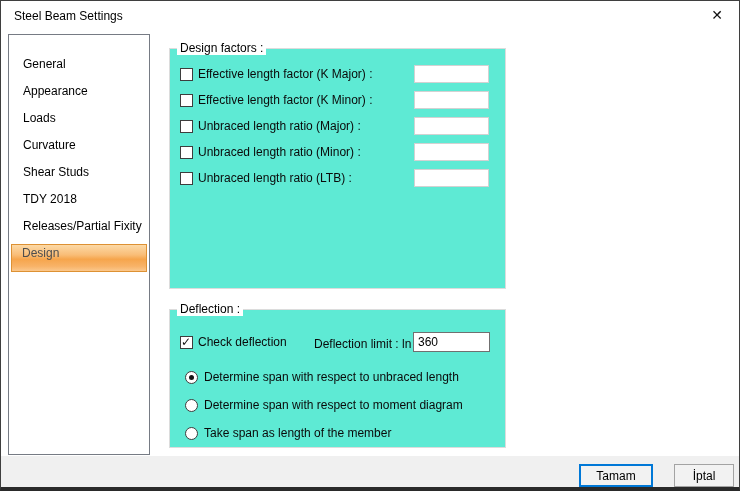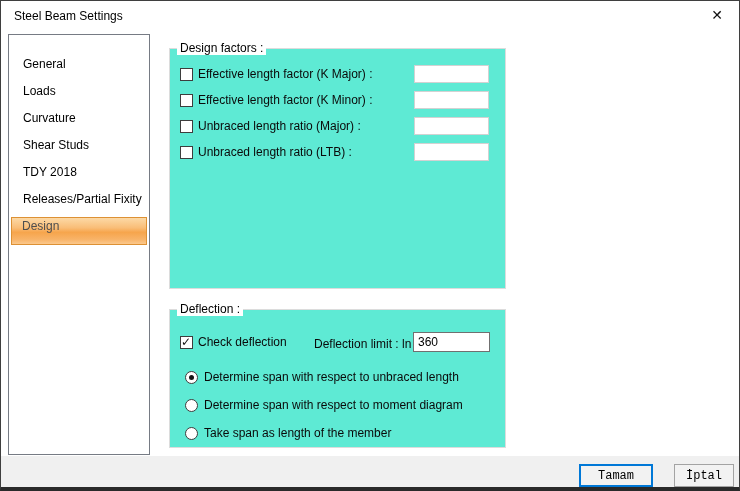--- a/index.html
+++ b/index.html
@@ -43,36 +43,37 @@
   .limit-input{position:absolute;left:243px;top:22px;width:77px;height:20px;box-sizing:border-box;
       border:1px solid #707070;background:#fff;font-family:inherit;font-size:12px;padding:0 4px;}
   .r-row{position:absolute;left:15px;display:flex;align-items:center;}
   .radio{width:13px;height:13px;box-sizing:border-box;border:1px solid #3d3d3d;border-radius:50%;
       background:#fff;margin-right:6px;flex:0 0 auto;position:relative;cursor:pointer;}
   .radio.on::after{content:"";position:absolute;left:3px;top:3px;width:5px;height:5px;
       border-radius:50%;background:#151515;}
   
   .footer{position:absolute;left:0;right:0;top:455px;bottom:0;background:#f0f0f0;}
   .btn{position:absolute;top:8px;height:23px;box-sizing:border-box;background:#f2f2f2;
-      border:1px solid #a3a3a3;font-family:Liberation Mono, monospace;font-size:12px;color:#000;padding:0;cursor:pointer;}
+      border:1px solid #a3a3a3;font-family:Liberation Sans, sans-serif;font-size:12px;color:#000;padding:0;cursor:pointer;}
   .btn.default{left:578px;width:74px;border:2px solid #0078d7;}
   .btn.cancel{left:673px;width:60px;}
 </style>
 </head>
 <body>
 
 <div class="dialog">
 
   <div class="titlebar">
     <span class="title">Steel Beam Settings</span>
     <span class="close">✕</span>
   </div>
 
   <div class="sidebar" id="sidebar">
       <div class="side-item">General</div>
+      <div class="side-item">Appearance</div>
       <div class="side-item">Loads</div>
       <div class="side-item">Curvature</div>
       <div class="side-item">Shear Studs</div>
       <div class="side-item">TDY 2018</div>
       <div class="side-item">Releases/Partial Fixity</div>
       <div class="side-item selected">Design</div>
     </div>
 
   <div class="group" id="group-factors">
     <span class="group-label">Design factors :</span>
@@ -83,20 +84,25 @@
           <input class="f-input" style="">
         </div>
         <div class="f-row">
           <span class="cb"></span>
           <span>Effective length factor (K Minor) :</span>
           <input class="f-input" style="">
         </div>
         <div class="f-row">
           <span class="cb"></span>
           <span>Unbraced length ratio (Major) :</span>
+          <input class="f-input" style="">
+        </div>
+        <div class="f-row">
+          <span class="cb"></span>
+          <span>Unbraced length ratio (Minor) :</span>
           <input class="f-input" style="">
         </div>
         <div class="f-row">
           <span class="cb"></span>
           <span>Unbraced length ratio (LTB) :</span>
           <input class="f-input" style="">
         </div>
       </div>
   </div>
 

